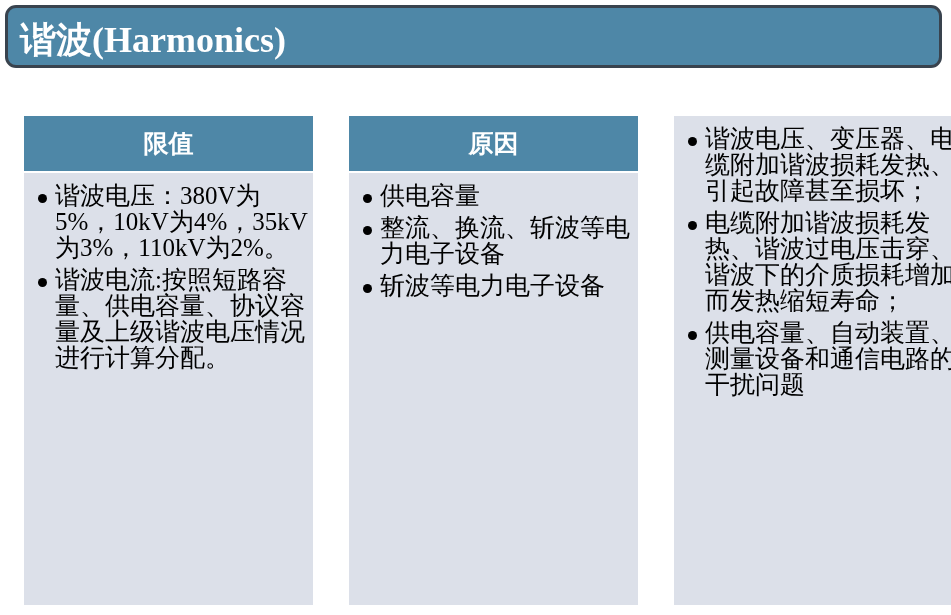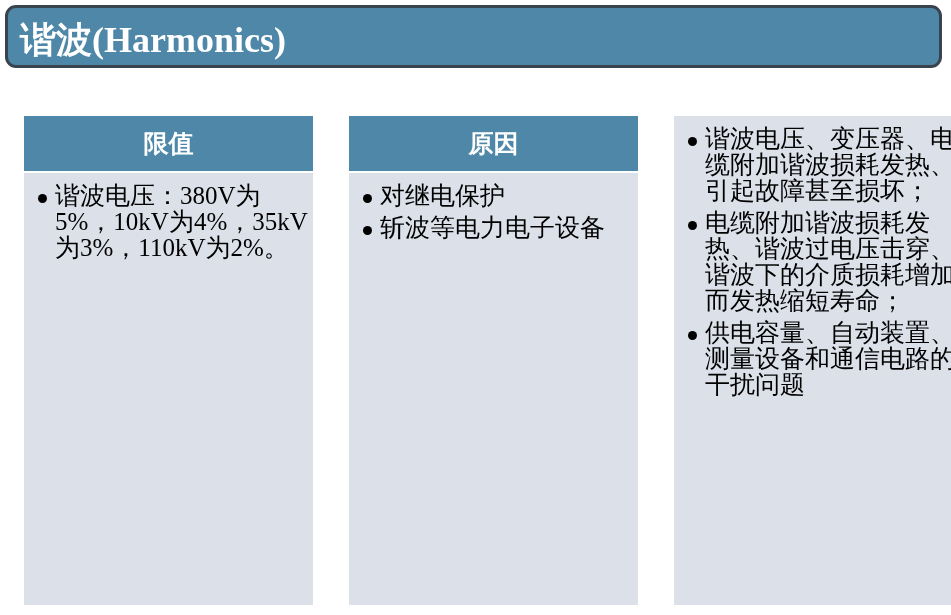--- a/index.html
+++ b/index.html
@@ -111,31 +111,39 @@
   <div class="columns">
 
     <div class="column col-0">
       <div class="column-header">限值</div>
       <div class="column-body">
         <ul class="bullet-list">
           <li class="list-item">
             <span class="bullet"></span>
             <span class="item-text">谐波电压：380V为5%，10kV为4%，35kV为3%，110kV为2%。</span>
           </li>
+          <li class="list-item">
+            <span class="bullet"></span>
+            <span class="item-text">谐波电流:按照短路容量、供电容量、协议容量及上级谐波电压情况进行计算分配。</span>
+          </li>
         </ul>
       </div>
     </div>
 
     <div class="column col-1">
       <div class="column-header">原因</div>
       <div class="column-body">
         <ul class="bullet-list">
           <li class="list-item">
             <span class="bullet"></span>
-            <span class="item-text">对继电保护</span>
+            <span class="item-text">供电容量</span>
+          </li>
+          <li class="list-item">
+            <span class="bullet"></span>
+            <span class="item-text">整流、换流、斩波等电力电子设备</span>
           </li>
           <li class="list-item">
             <span class="bullet"></span>
             <span class="item-text">斩波等电力电子设备</span>
           </li>
         </ul>
       </div>
     </div>
 
     <div class="column col-2">

